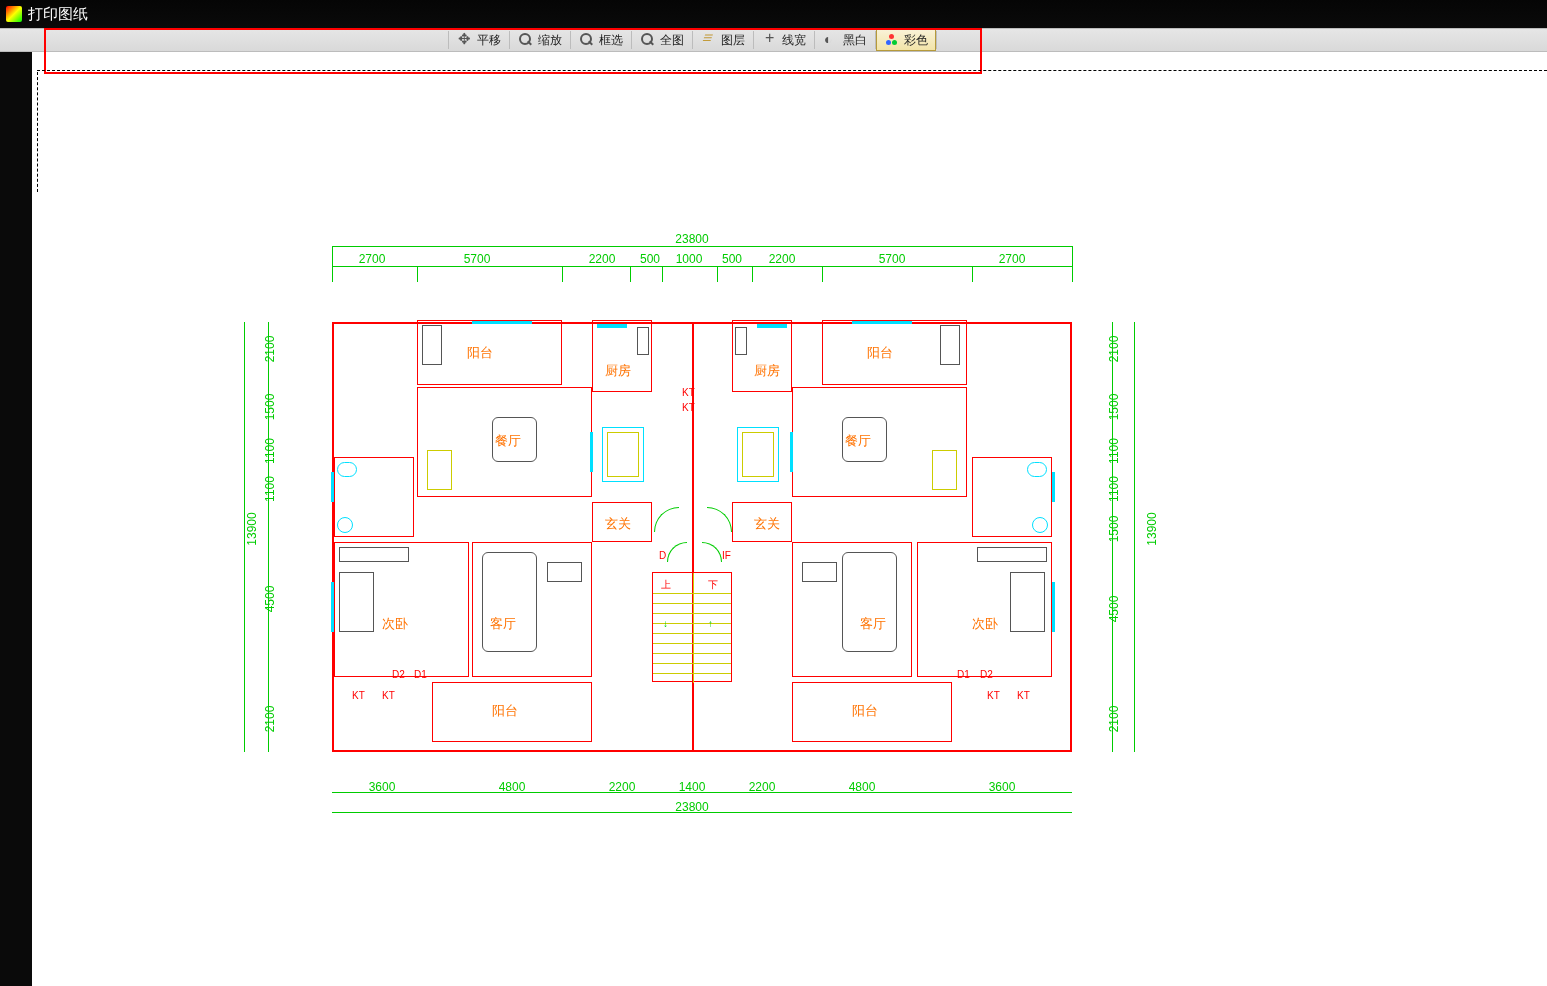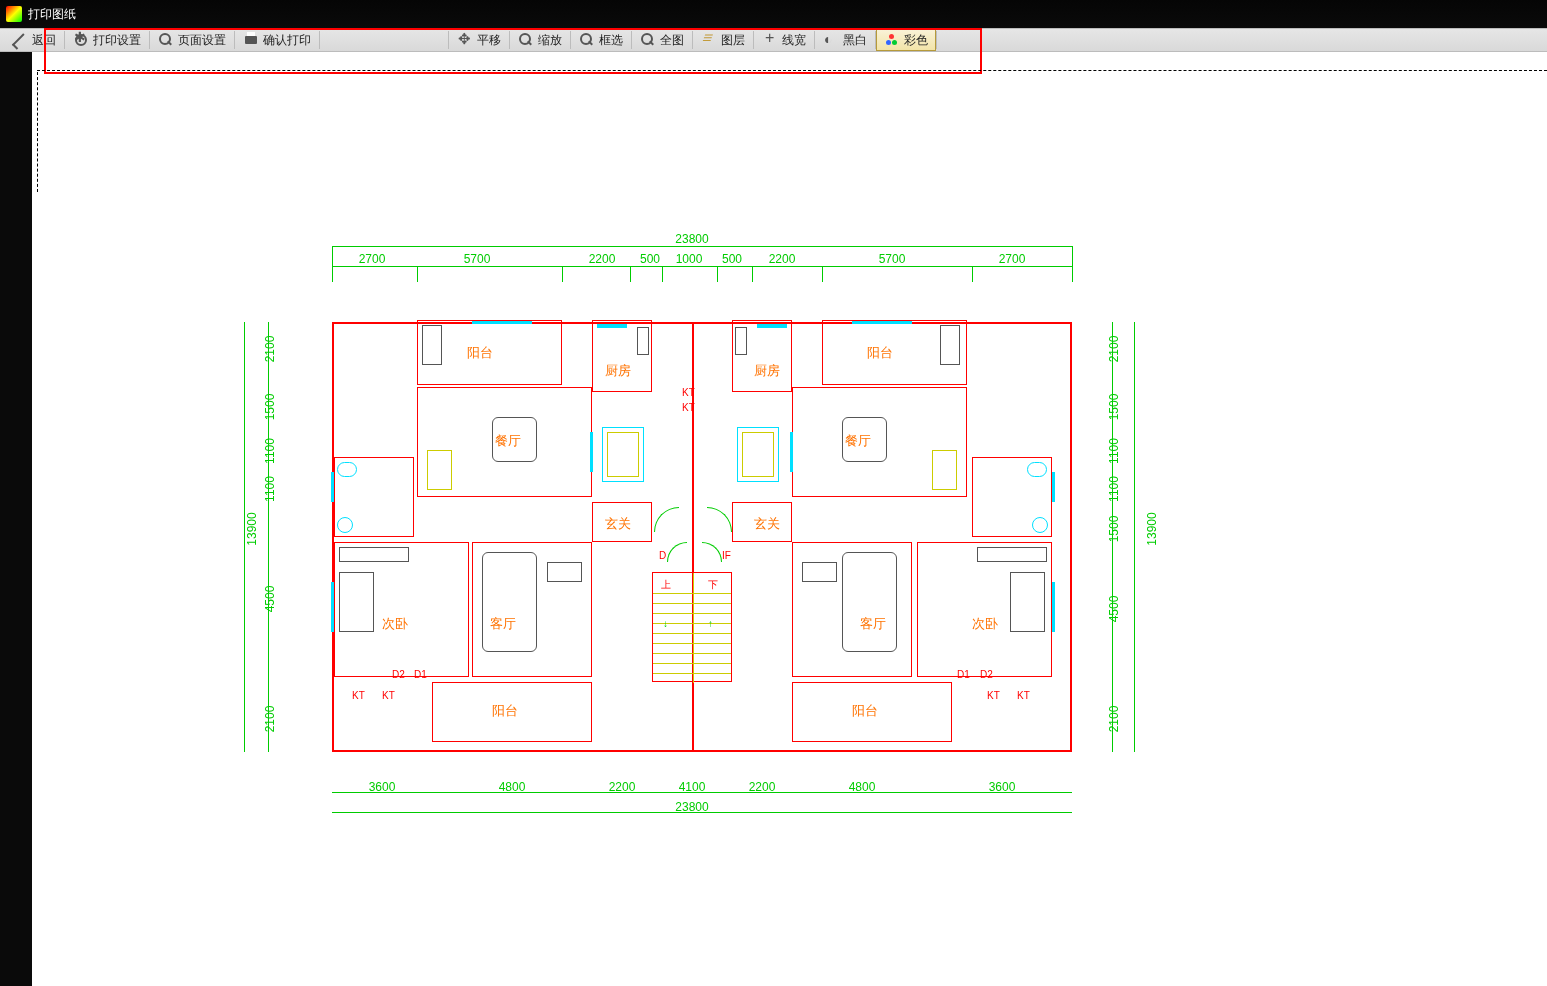--- a/index.html
+++ b/index.html
@@ -1,19 +1,19 @@
 <!DOCTYPE html>
 <html><head>
 <meta charset="utf-8">
 <style>
 *{margin:0;padding:0;box-sizing:border-box;font-family:"Microsoft YaHei",SimSun,sans-serif}
 body{background:#fff;width:1547px;height:986px;overflow:hidden}
 .titlebar{background:linear-gradient(#050505,#0a0a0a);height:28px;display:flex;align-items:center;padding:0 6px;gap:6px}
 .titlebar .app-icon{width:16px;height:16px;background:linear-gradient(135deg,#f00,#ff0,#0f0);border-radius:2px}
-.titlebar .title{color:#fff;font-size:12px}
+.titlebar .title{color:#fff;font-size:15px}
 .toolbar{background:linear-gradient(#e6e6e6,#d9d9d9);height:24px;border-top:1px solid #bcbcbc;border-bottom:1px solid #bcbcbc;display:flex;align-items:stretch}
 .tb-group{display:flex}
 .tb-btn{display:flex;align-items:center;gap:4px;padding:0 7px;font-size:12px;color:#222;border:1px solid transparent;cursor:pointer;user-select:none}
 .tb-btn.active{background:linear-gradient(#f9f2d7,#f2e4a8);border:1px solid #b69a3a}
 .tb-sep{width:1px;background:#bcbcbc;margin:2px 0}
 .tb-icon{width:16px;height:16px;display:inline-block;position:relative;flex:0 0 16px}
 .i-back{border:solid #555;border-width:0 2px 2px 0;transform:rotate(135deg);width:7px;height:7px;margin-top:3px;margin-left:4px}
 .i-gear::before{content:"";position:absolute;inset:2px;border:2px solid #555;border-radius:50%}
 .i-gear::after{content:"✱";position:absolute;top:-3px;left:1px;font-size:14px;color:#555}
 .i-mag::before{content:"";position:absolute;width:8px;height:8px;border:2px solid #555;border-radius:50%;top:1px;left:1px}
@@ -51,42 +51,20 @@
 </style>
 </head>
 <body>
 
 <div class="titlebar">
   <span class="app-icon"></span>
   <span class="title">打印图纸</span>
 </div>
 
 <div class="toolbar">
-  <div class="tb-group">
-    <div class="tb-btn">
-        <span class="tb-icon i-back"></span>
-        <span>返回</span>
-      </div>
-    <div class="tb-sep"></div>
-    <div class="tb-btn">
-        <span class="tb-icon i-gear"></span>
-        <span>打印设置</span>
-      </div>
-    <div class="tb-sep"></div>
-    <div class="tb-btn">
-        <span class="tb-icon i-mag"></span>
-        <span>页面设置</span>
-      </div>
-    <div class="tb-sep"></div>
-    <div class="tb-btn">
-        <span class="tb-icon i-print"></span>
-        <span>确认打印</span>
-      </div>
-    <div class="tb-sep"></div>
-  </div>
   <div style="flex:1"></div>
   <div class="tb-group">
     <div class="tb-sep"></div>
     <div class="tb-btn">
         <span class="tb-icon i-pan"></span>
         <span>平移</span>
       </div>
     <div class="tb-sep"></div>
     <div class="tb-btn">
         <span class="tb-icon i-mag"></span>
@@ -178,21 +156,21 @@
       <div class="dim-text" style="left:862px;top:290px;transform:rotate(-90deg);width:40px">1500</div>
       <div class="dim-text" style="left:862px;top:370px;transform:rotate(-90deg);width:40px">4500</div>
       <div class="dim-text" style="left:862px;top:480px;transform:rotate(-90deg);width:40px">2100</div>
       <div class="dim-line-v" style="left:902px;top:90px;height:430px"></div>
       <div class="dim-text" style="left:890px;top:290px;transform:rotate(-90deg);width:60px">13900</div>
 
       <div class="dim-line-h" style="left:100px;top:560px;width:740px"></div>
       <div class="dim-text" style="left:120px;top:548px;width:60px">3600</div>
       <div class="dim-text" style="left:250px;top:548px;width:60px">4800</div>
       <div class="dim-text" style="left:360px;top:548px;width:60px">2200</div>
-      <div class="dim-text" style="left:430px;top:548px;width:60px">4100</div>
+      <div class="dim-text" style="left:430px;top:548px;width:60px">1400</div>
       <div class="dim-text" style="left:500px;top:548px;width:60px">2200</div>
       <div class="dim-text" style="left:600px;top:548px;width:60px">4800</div>
       <div class="dim-text" style="left:740px;top:548px;width:60px">3600</div>
       <div class="dim-line-h" style="left:100px;top:580px;width:740px"></div>
       <div class="dim-text" style="left:430px;top:568px;width:60px">23800</div>
 
       <div class="wall-red" style="left:100px;top:90px;width:740px;height:430px;border:2px solid #f00"></div>
 
       <div class="wall-red" style="left:460px;top:90px;width:2px;height:430px;border:0;border-left:2px solid #f00"></div>
 

